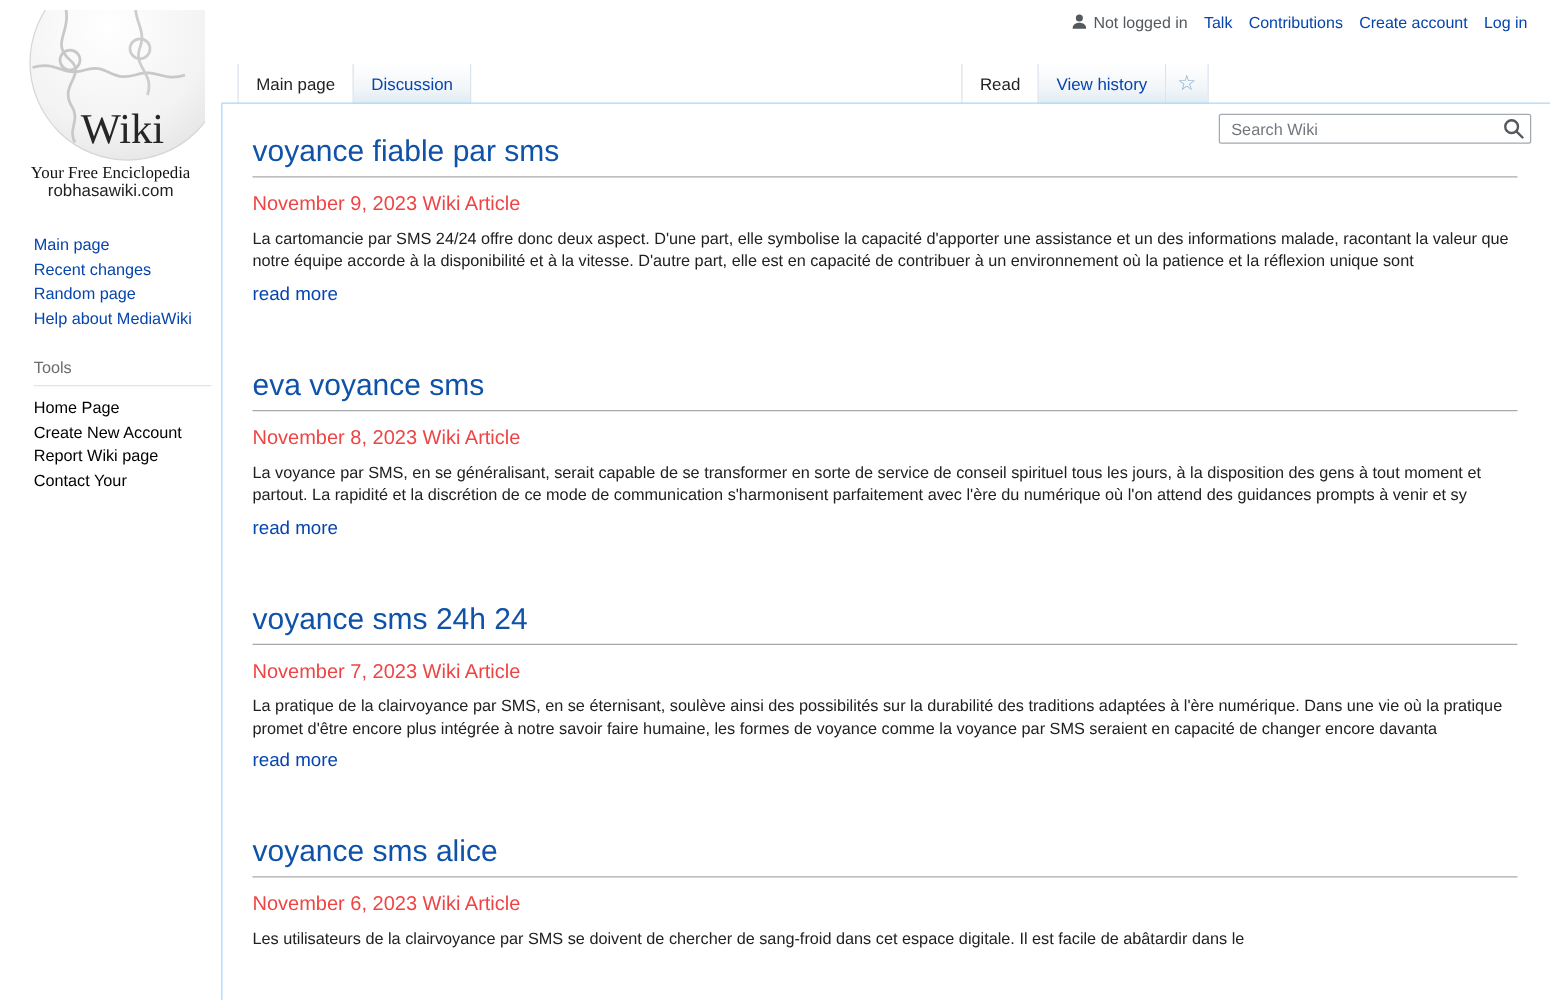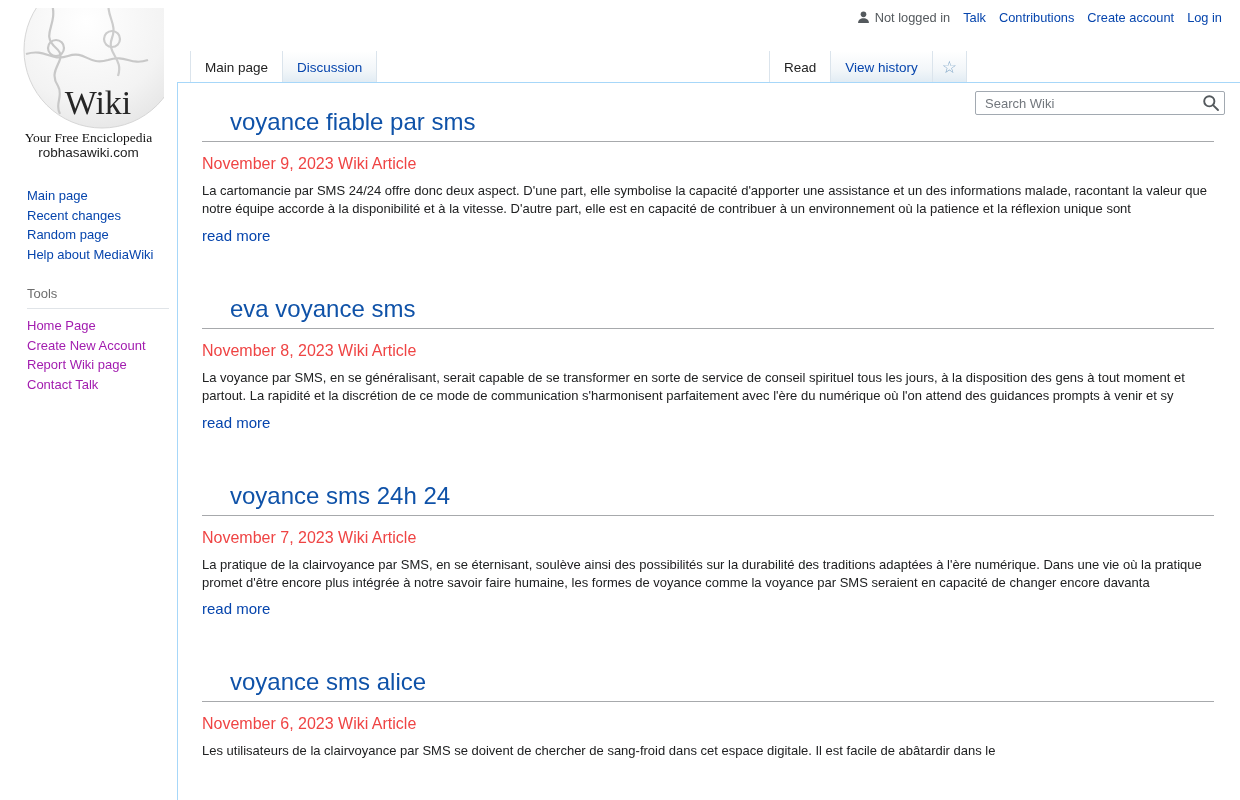--- a/index.html
+++ b/index.html
@@ -13,21 +13,21 @@
   
   .sidebar { position:absolute; left:0; top:0; width:177px; height:800px; background:#fff; }
   .logo { display:block; width:152px; margin:8px auto 0; text-align:center; cursor:pointer; }
   .logo svg { display:block; margin:0 auto; }
   .logo .tagline { font-family:"Liberation Serif","DejaVu Serif",serif; font-size:13.5px; color:#111; line-height:15px; }
   .logo .site { font-size:13.5px; color:#222; line-height:16px; }
   .nav { margin:25px 0 0 27px; }
   .nav a { display:block; font-size:13px; line-height:19.5px; color:#0645ad; text-decoration:none; cursor:pointer; }
   .tools-title { margin:22px 8px 0 27px; font-size:13px; color:#6d6d6d; padding-bottom:7px; border-bottom:1px solid #e0e4e8; }
   .tools { margin:7px 0 0 27px; }
-  .tools a { display:block; font-size:13px; line-height:19.5px; color:#a21caf; text-decoration:none; cursor:pointer; }
+  .tools a { display:block; font-size:13px; line-height:19.5px; color:#000000; text-decoration:none; cursor:pointer; }
 
   
   .header { position:absolute; left:177px; top:0; width:1063px; height:83px; }
   .header .blue-line { position:absolute; left:0; right:0; bottom:0; height:1px; background:#a7d7f9; z-index:1; }
 
   .personal { position:absolute; top:10px; right:18px; display:flex; align-items:center; font-size:12.8px; }
   .personal .status { color:#54595d; margin-left:5px; }
   .personal a { color:#0645ad; text-decoration:none; margin-left:13px; cursor:pointer; }
   .personal .user-glyph { display:flex; align-items:center; }
 
@@ -55,21 +55,21 @@
   .search input::placeholder { color:#72777d; }
   .search .search-btn { position:absolute; right:5px; top:3px; width:18px; height:18px; cursor:pointer; background:none; border:none; padding:0; }
 
   
   .content {
     position:absolute; left:177px; top:83px; width:1063px; height:717px;
     border-left:1px solid #a7d7f9; background:#fff; padding:25px 26px 0 24px;
   }
   .article { margin-bottom:50px; }
   .article h2 { margin:0; font-size:24px; font-weight:400; line-height:28px; padding-bottom:5px; border-bottom:1px solid #a7a9ac; }
-  .article h2 a { color:#0f52a8; text-decoration:none; cursor:pointer;margin-left:28px; }
+  .article h2 a { color:#0f52a8; text-decoration:none; cursor:pointer; }
   .article .date { margin-top:13px; font-size:16px; line-height:18px; }
   .article .date a { color:#ef4444; text-decoration:none; cursor:pointer; }
   .article p { margin:9px 0 0; font-size:13px; line-height:18.4px; color:#202122; }
   .article .read-more { display:inline-block; margin-top:8px; font-size:15px; line-height:18px; color:#0645ad; text-decoration:none; cursor:pointer; }
 </style>
 </head>
 <body>
 
 <div class="page">
 
@@ -100,21 +100,21 @@
       <a>Recent changes</a>
       <a>Random page</a>
       <a>Help about MediaWiki</a>
     </div>
 
     <div class="tools-title">Tools</div>
     <div class="tools">
       <a>Home Page</a>
       <a>Create New Account</a>
       <a>Report Wiki page</a>
-      <a>Contact Talk</a>
+      <a>Contact Your</a>
     </div>
   </div>
 
   <div class="header">
     <div class="blue-line"></div>
 
     <div class="personal">
       <span class="user-glyph">
         <svg width="13" height="13" viewBox="0 0 12 12">
           <circle cx="6" cy="3.1" r="2.6" fill="#54595d"></circle>

